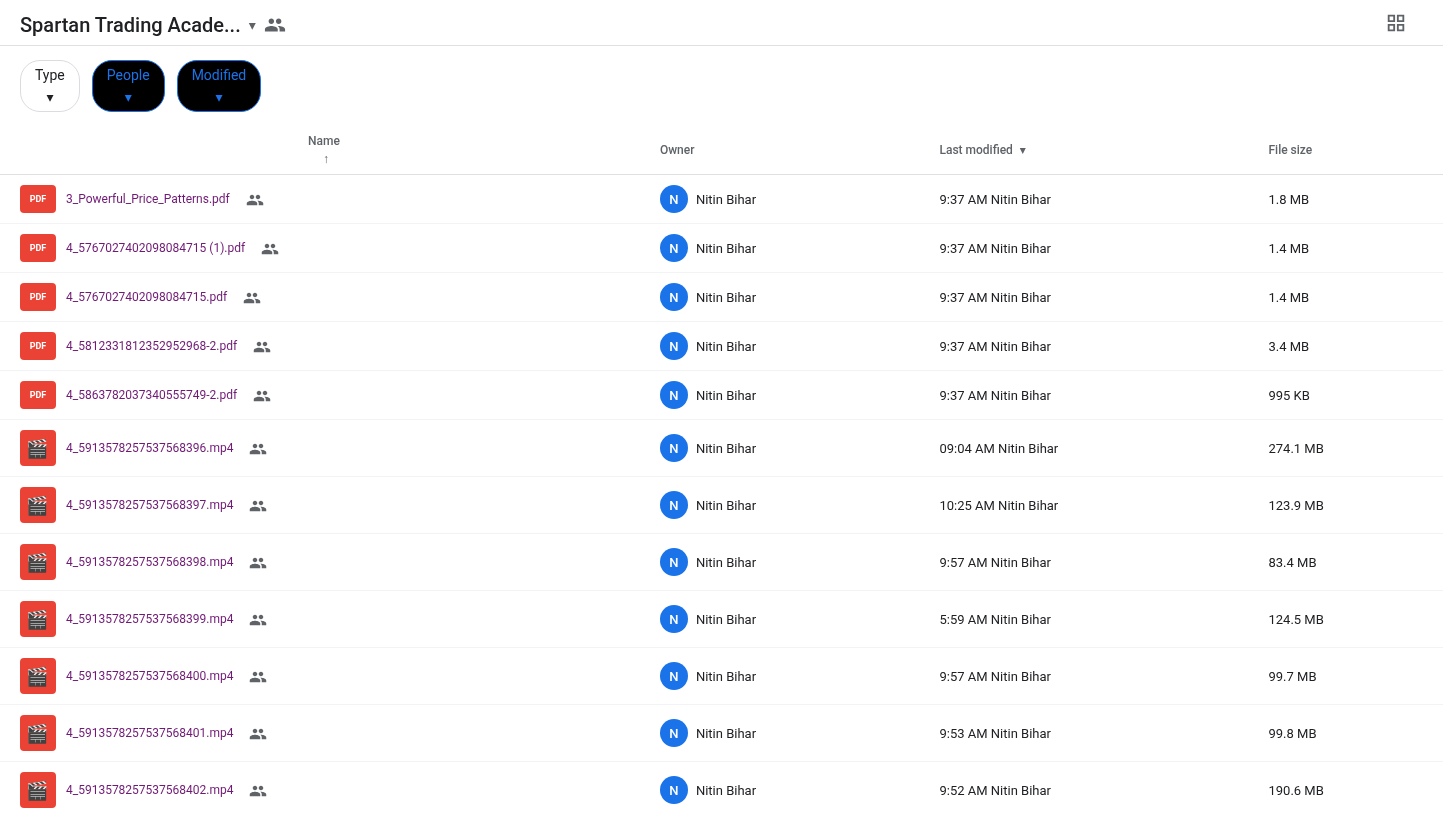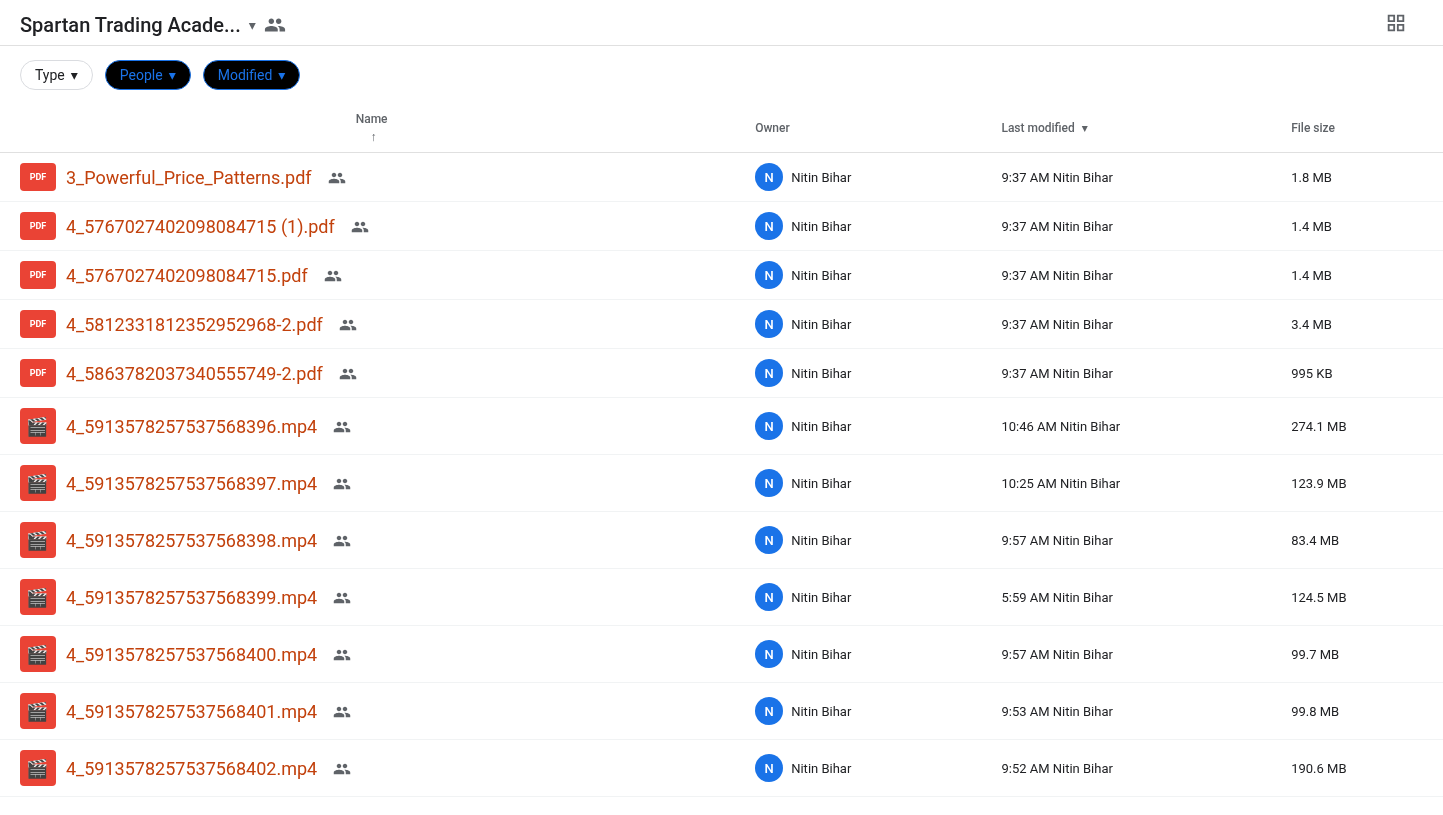--- a/index.html
+++ b/index.html
@@ -47,20 +47,21 @@
       align-items: center;
       gap: 6px;
       padding: 6px 14px;
       border: 1px solid #dadce0;
       border-radius: 20px;
       background: #fff;
       font-size: 14px;
       color: #202124;
       cursor: pointer;
       font-family: inherit;
+      flex-direction: column;
     }
     .filter-btn.active {
       background: #000000;
       border-color: #1a73e8;
       color: #1a73e8;
     }
 
     
     .file-table {
       width: 100%;
@@ -117,22 +118,22 @@
       border-radius: 4px;
       display: flex;
       align-items: center;
       justify-content: center;
       color: #fff;
       font-size: 14px;
       flex-shrink: 0;
     }
 
     .file-name {
-      font-size: 18px;
-      color: #c2410c;
+      font-size: 12px;
+      color: #701a75;
     }
     .shared-icon {
       color: #5f6368;
       font-size: 16px;
       margin-left: 6px;
     }
 
     .owner-cell {
       display: flex;
       align-items: center;
@@ -326,21 +327,21 @@
                 <path d="M16 11c1.66 0 2.99-1.34 2.99-3S17.66 5 16 5c-1.66 0-3 1.34-3 3s1.34 3 3 3zm-8 0c1.66 0 2.99-1.34 2.99-3S9.66 5 8 5C6.34 5 5 6.34 5 8s1.34 3 3 3zm0 2c-2.33 0-7 1.17-7 3.5V19h14v-2.5c0-2.33-4.67-3.5-7-3.5zm8 0c-.29 0-.62.02-.97.05 1.16.84 1.97 1.97 1.97 3.45V19h6v-2.5c0-2.33-4.67-3.5-7-3.5z"></path>
               </svg></span>
           </div>
         </td>
         <td>
           <div class="owner-cell">
             <div class="avatar">N</div>
             <span>Nitin Bihar</span>
           </div>
         </td>
-        <td>10:46 AM Nitin Bihar</td>
+        <td>09:04 AM Nitin Bihar</td>
         <td>274.1 MB</td>
       </tr>
       <tr>
         <td class="name-col">
           <div class="name-cell">
             <div class="file-icon-video" style="font-size: 18px;">🎬</div>
             <span class="file-name">4_5913578257537568397.mp4</span>
             <span class="shared-icon"><svg width="18" height="18" viewBox="0 0 24 24" fill="#5f6368" style="vertical-align:middle">
                 <path d="M16 11c1.66 0 2.99-1.34 2.99-3S17.66 5 16 5c-1.66 0-3 1.34-3 3s1.34 3 3 3zm-8 0c1.66 0 2.99-1.34 2.99-3S9.66 5 8 5C6.34 5 5 6.34 5 8s1.34 3 3 3zm0 2c-2.33 0-7 1.17-7 3.5V19h14v-2.5c0-2.33-4.67-3.5-7-3.5zm8 0c-.29 0-.62.02-.97.05 1.16.84 1.97 1.97 1.97 3.45V19h6v-2.5c0-2.33-4.67-3.5-7-3.5z"></path>
               </svg></span>

